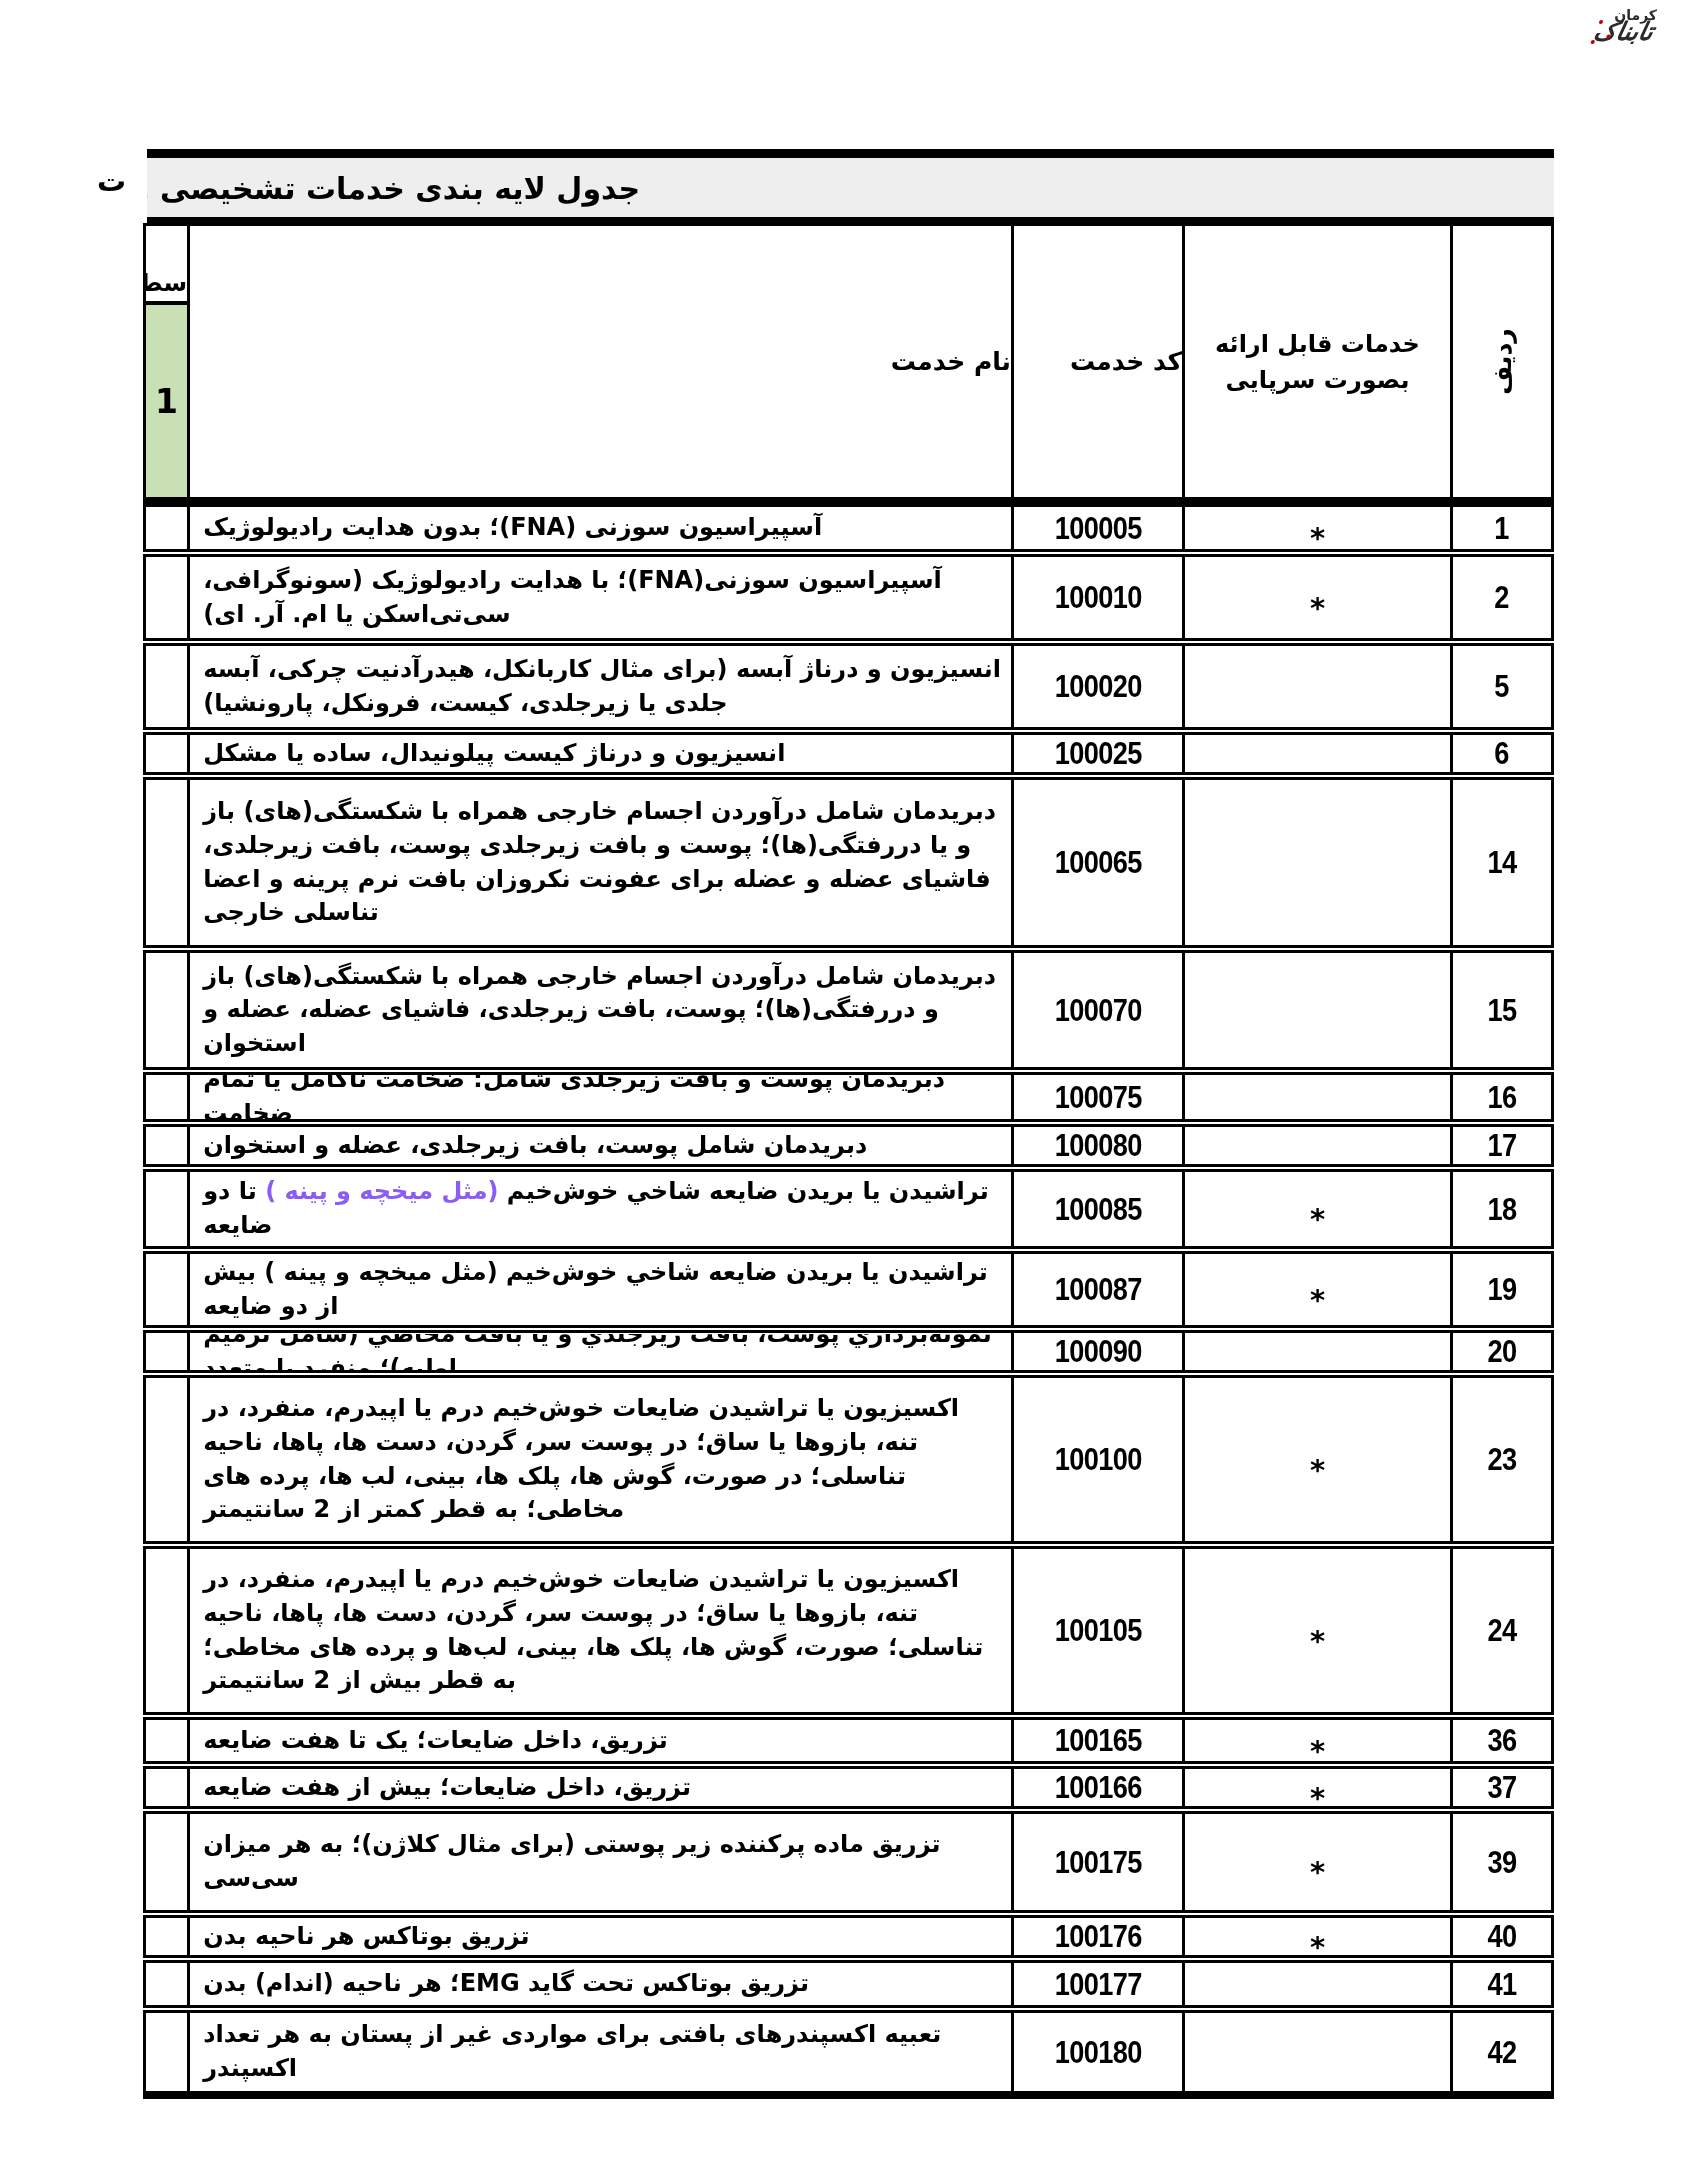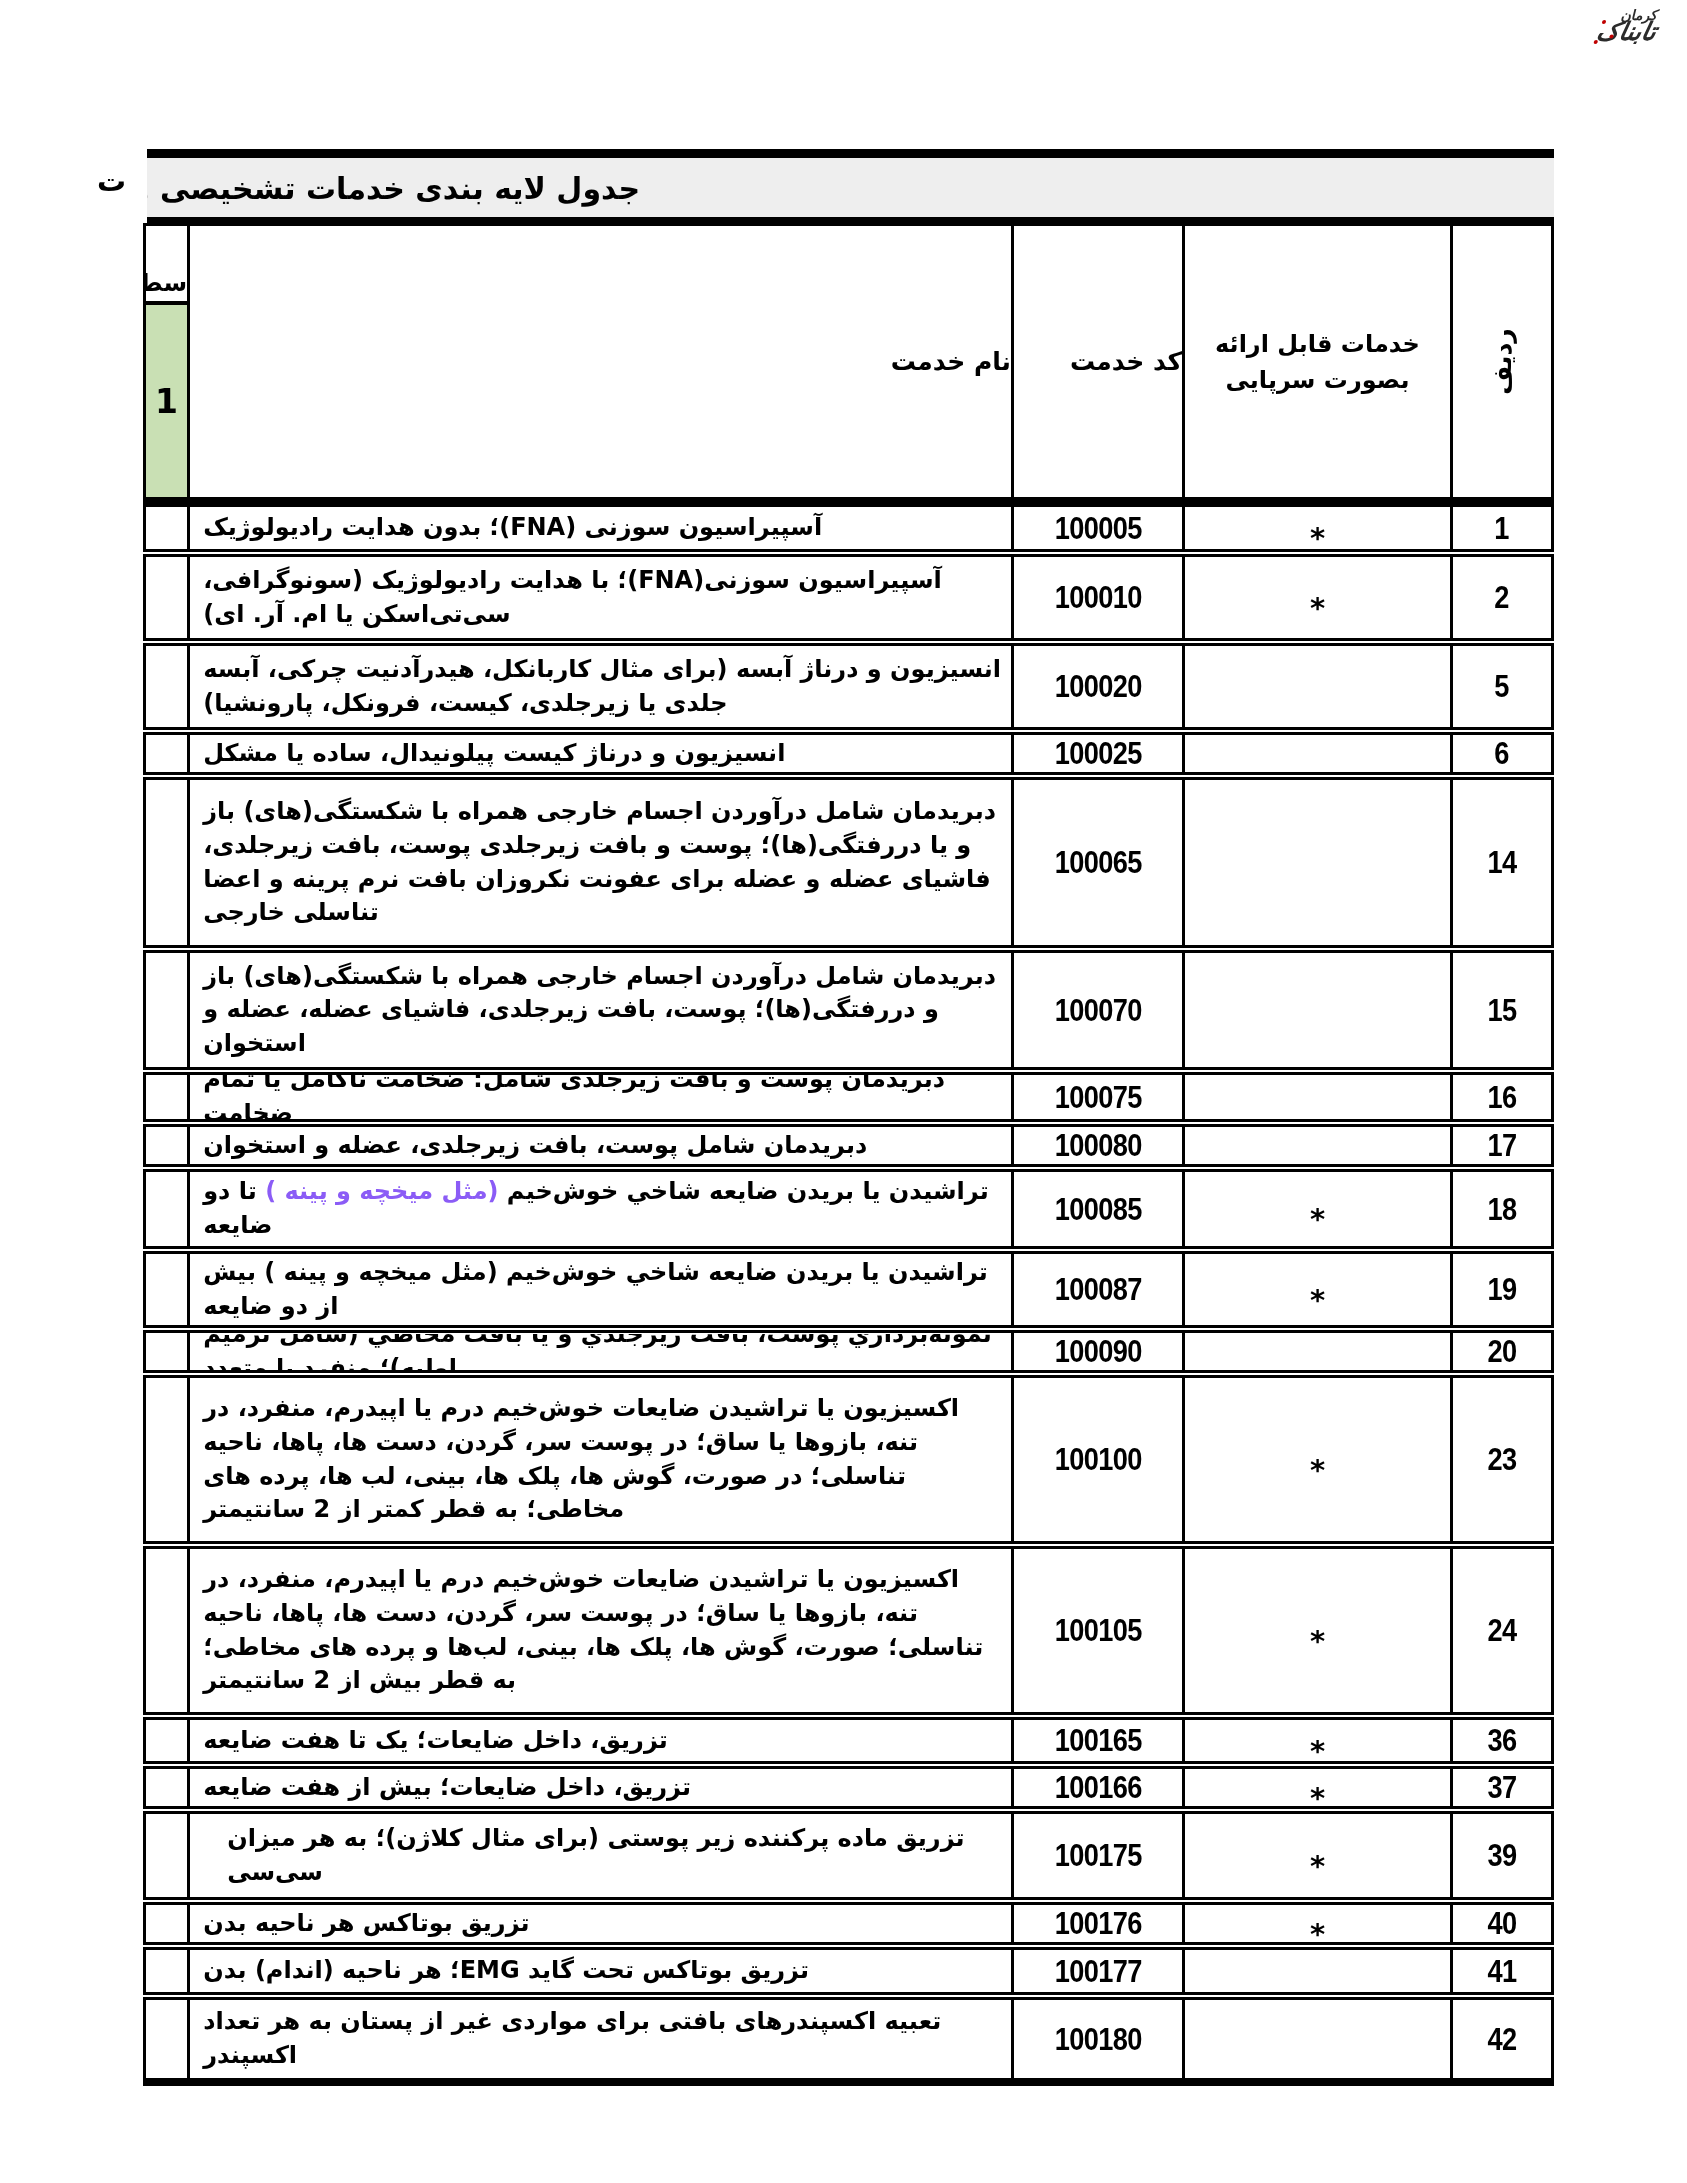--- a/index.html
+++ b/index.html
@@ -1,21 +1,21 @@
 <!DOCTYPE html>
 <html lang="fa" style="font-size:10.6px"><head>
 <meta charset="utf-8">
 <style>
   html,body{margin:0;padding:0;background:#ffffff;}
   .page{position:relative;width:1687px;height:2183px;background:#fff;overflow:hidden;
         font-family:"DejaVu Sans",sans-serif;color:#000;}
 
   
   .wm{position:absolute;top:6.6px;right:30px;direction:rtl;text-align:center;color:#2b2b2b;}
-  .wm .city{display:block;font-size:14px;margin-left:25px;margin-bottom:-5.3px;font-weight:bold;font-style:italic;}
+  .wm .city{display:block;font-size:14px;margin-left:25px;margin-bottom:-5.3px;font-weight:bold;}
   .wm .brand{position:relative;display:inline-block;font-size:25px;font-weight:bold;
              font-style:italic;letter-spacing:-2px;transform:skewX(-12deg);}
   .wm .brand::after{content:"";position:absolute;left:2.6px;top:2.6px;width:4.6px;height:4.6px;
              border-radius:50%;background:#c00000;box-shadow:10.6px 14.6px 0 #c00000,-4px 20px 0 #c00000;}
 
   
   .frag{position:absolute;left:97px;top:164px;font-size:29px;font-weight:bold;}
 
   .twrap{position:absolute;left:147px;top:149px;width:1407px;direction:rtl;}
 
@@ -384,21 +384,21 @@
       <td class="radif">
         <span class="num">39</span>
       </td>
       <td class="star">
         <span class="starv">*</span>
       </td>
       <td class="code">
         <span class="num">100175</span>
       </td>
       <td class="name">
-        <div class="cellv" style="height: 83px; margin-left: 24px;">
+        <div class="cellv" style="height: 96px;">
           <div class="txt">
             <span class="t-pre">تزریق ماده پرکننده زیر پوستی (برای مثال کلاژن)؛ به هر میزان سی‌سی</span><span class="t-red rd"></span><span class="t-post"></span>
           </div>
         </div>
       </td>
       <td class="strip"></td>
     </tr>
           <tr class="data">
       <td class="radif">
         <span class="num">40</span>

